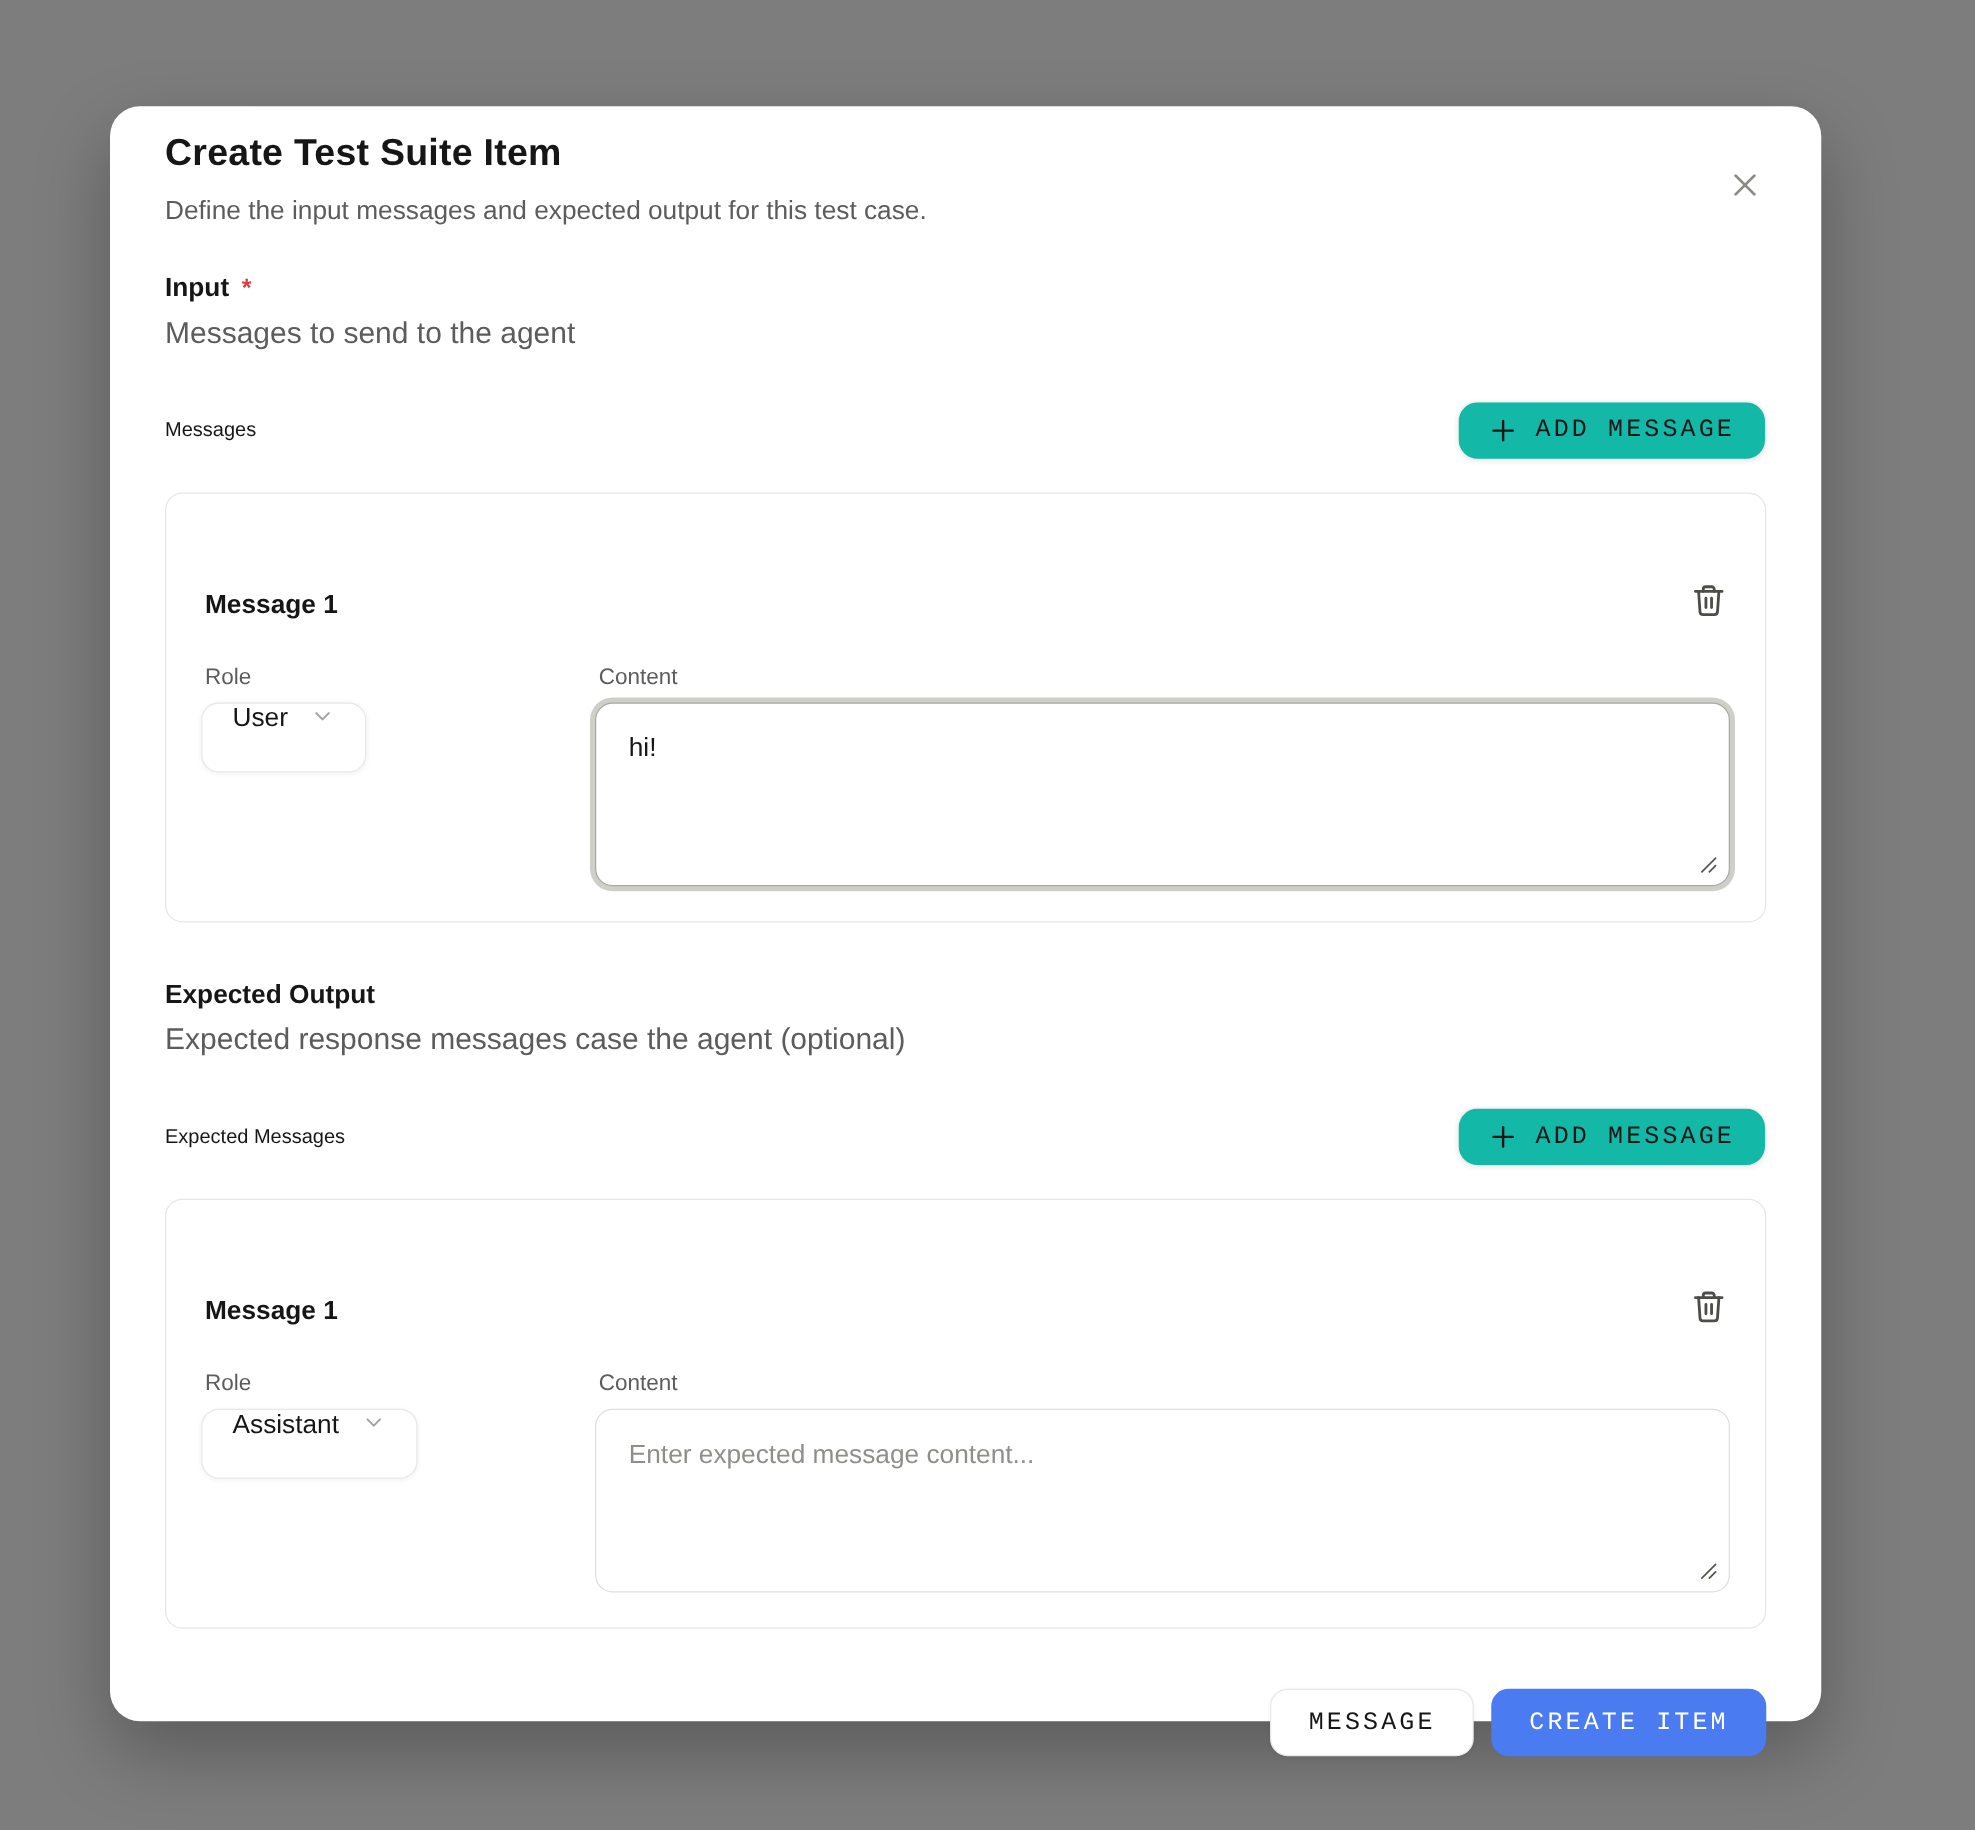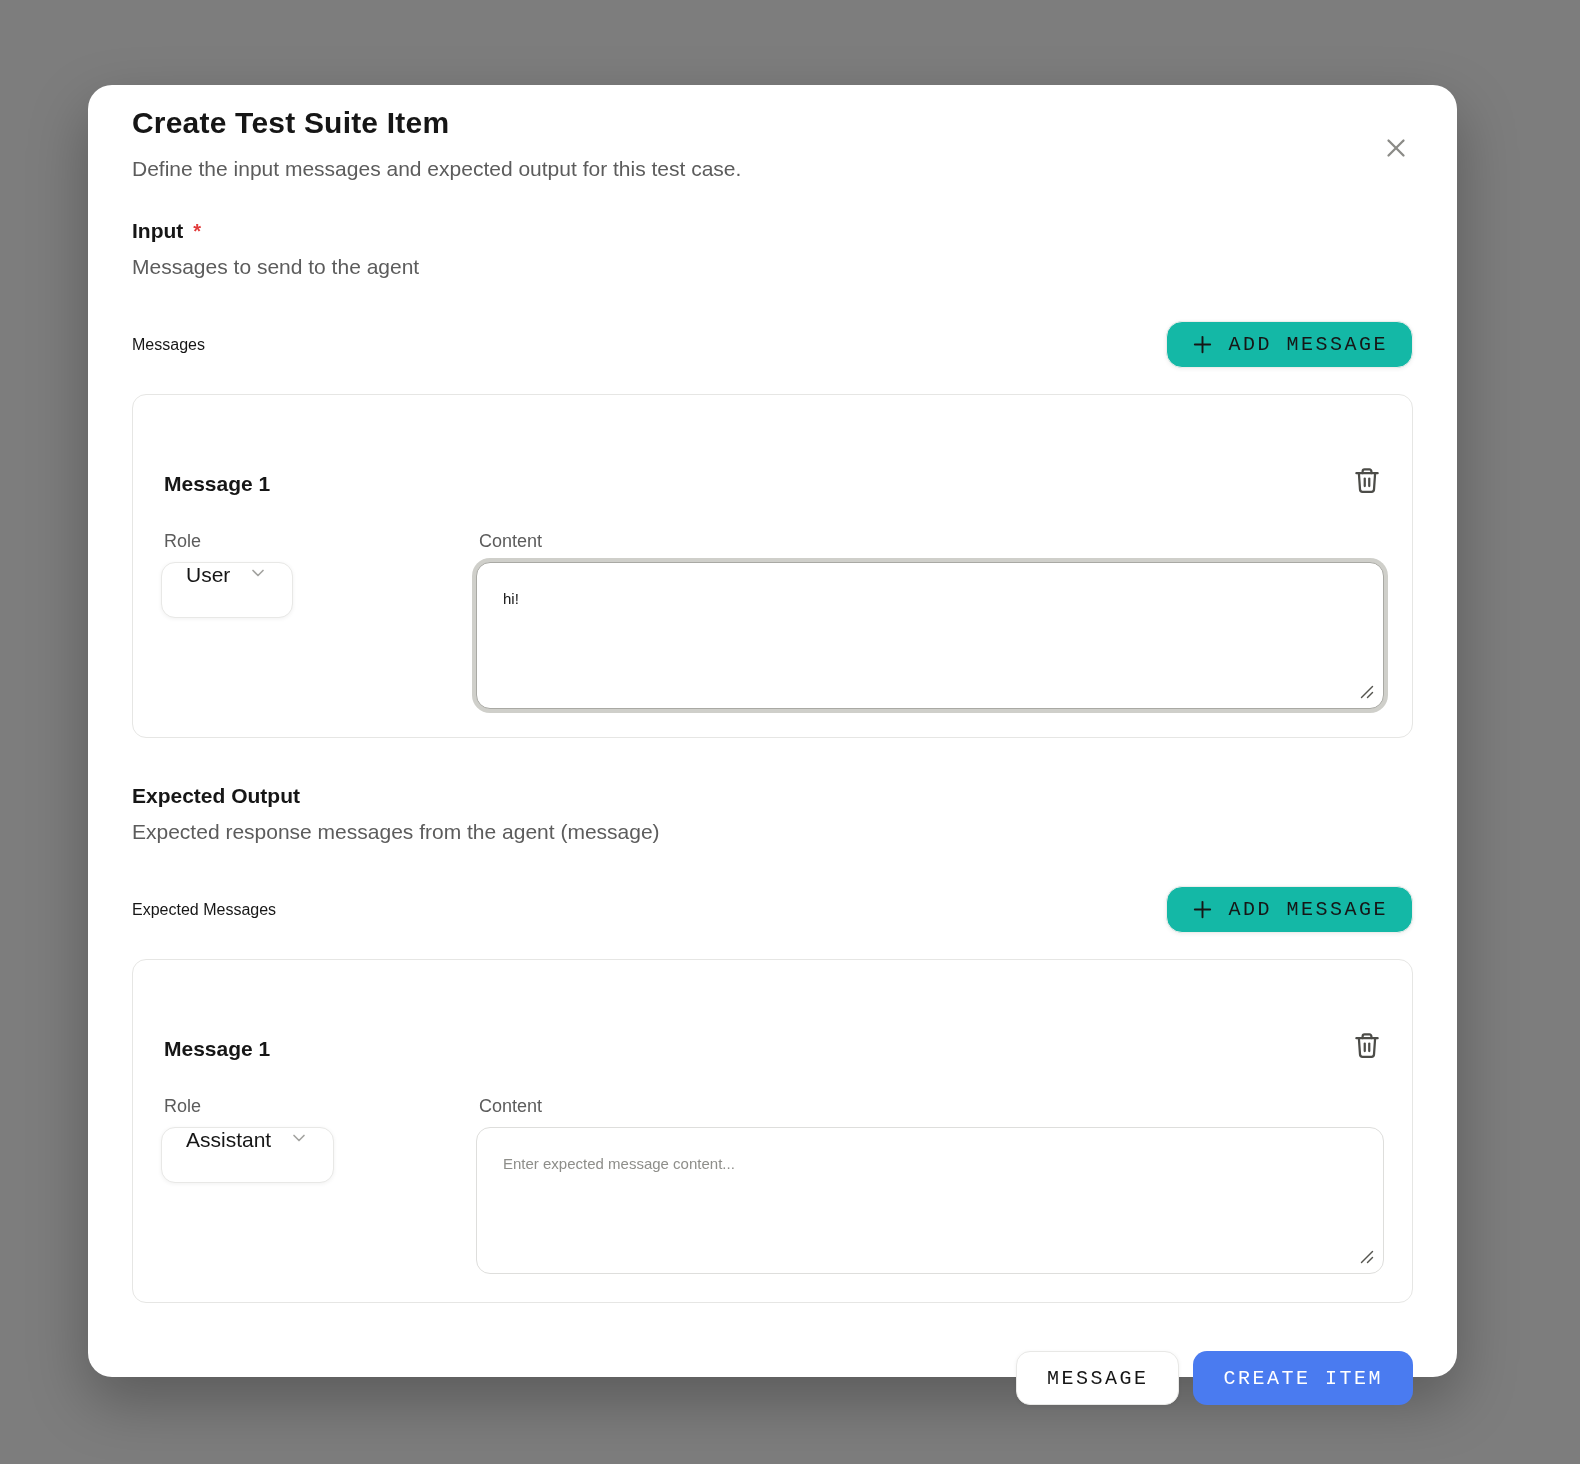--- a/index.html
+++ b/index.html
@@ -44,21 +44,21 @@
   
   .field-label-row {
     margin-top: 34px;
     display: flex; align-items: baseline; gap: 10px;
     font-size: 21px; line-height: 28px;
   }
   .field-label { font-weight: 700; color: #161616; }
   .required-mark { color: #e23b3b; font-weight: 700; font-size: 20px; }
   .field-desc {
     margin-top: 8px;
-    font-size: 21px; line-height: 28px;
+    font-size: 24px; line-height: 28px;
     color: #5c5c5c;
   }
   .section-gap { margin-top: 44px; }
   
   .messages-header {
     margin-top: 40px;
     display: flex; align-items: center; justify-content: space-between;
     height: 47px;
   }
   .messages-title {
@@ -116,21 +116,21 @@
     cursor: pointer;
   }
   .textarea-wrap { position: relative; }
   .msg-textarea {
     display: block;
     width: 100%; height: 147px;
     border: 1px solid #dededc;
     border-radius: 14px;
     padding: 22px 26px;
     font-family: "Liberation Sans", sans-serif;
-    font-size: 15px; line-height: 28px;
+    font-size: 21px; line-height: 28px;
     color: #161616;
     resize: none;
     outline: none;
     background: #fff;
   }
   .msg-textarea::placeholder { color: #8e8e8a; }
   .textarea-wrap.focused .msg-textarea {
     border: 1px solid #a9a9a4;
     box-shadow: 0 0 0 4px #cfcfca;
   }
@@ -230,21 +230,21 @@
             <line x1="8.5" y1="13.5" x2="13.5" y2="8.5"></line>
           </svg>
         </div>
       </div>
     </div>
   </div>
 
   <div class="field-label-row section-gap" style="margin-top:44px;">
     <span class="field-label">Expected Output</span>
   </div>
-  <p class="field-desc">Expected response messages from the agent (message)</p>
+  <p class="field-desc">Expected response messages case the agent (optional)</p>
 
   <div class="messages-header">
     <span class="messages-title">Expected Messages</span>
     <button class="add-btn">
       <svg width="23" height="23" viewBox="0 0 24 24" fill="none" stroke="#161616" stroke-width="2" stroke-linecap="round">
         <line x1="12" y1="4" x2="12" y2="20"></line>
         <line x1="4" y1="12" x2="20" y2="12"></line>
       </svg>
       <span>ADD MESSAGE</span>
     </button>

